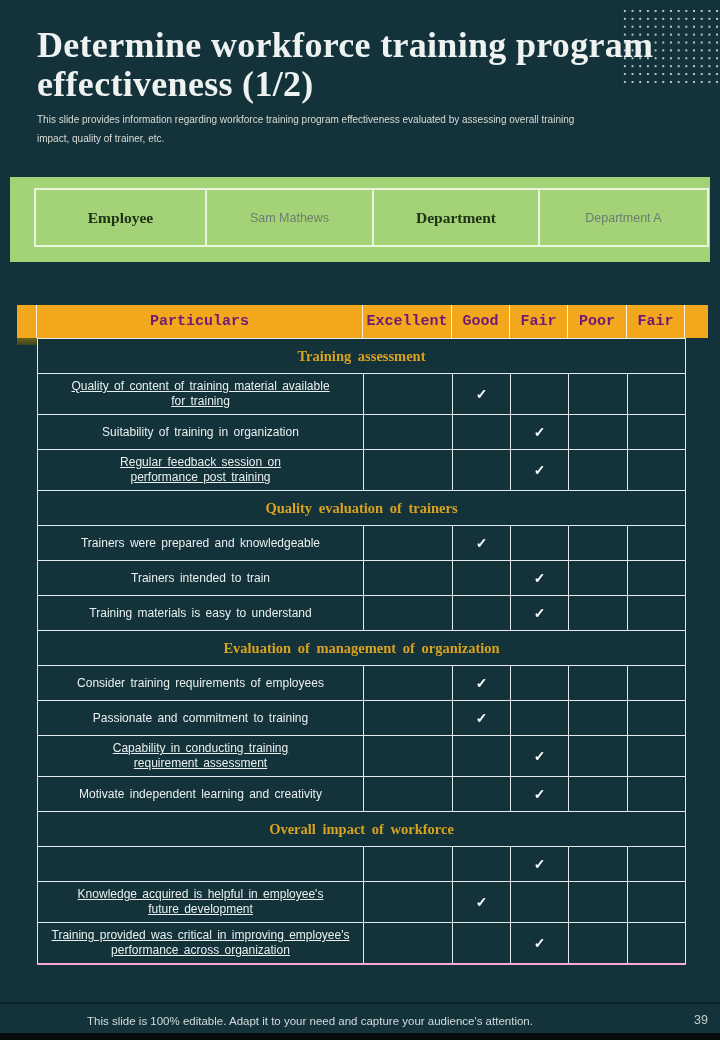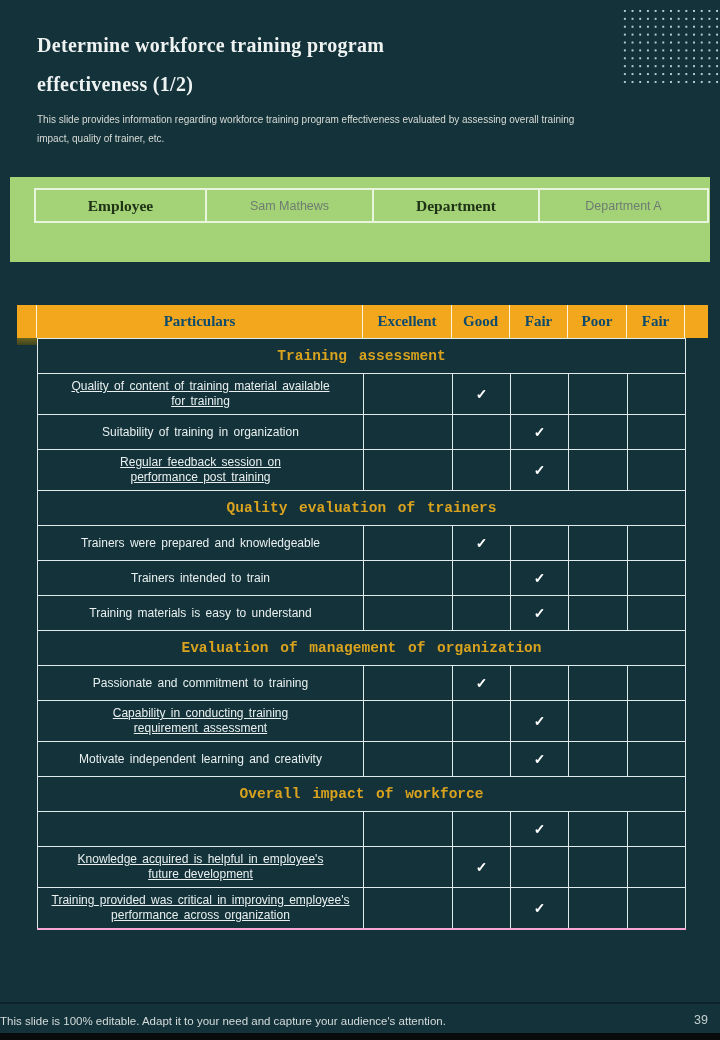--- a/index.html
+++ b/index.html
@@ -9,65 +9,65 @@
   }
   
   .dots{
     position:absolute;top:7px;right:0;width:99px;height:80px;
     background-image:radial-gradient(circle,#b7ced0 1.05px,rgba(0,0,0,0) 1.5px);
     background-size:7.7px 7.9px;
   }
   .title{
     position:absolute;left:37px;top:26px;width:640px;
     font-family:"Liberation Serif",serif;font-weight:700;
-    font-size:20px;line-height:39px;color:#eef3f2;
+    font-size:36px;line-height:39px;color:#eef3f2;
     white-space:pre-line;letter-spacing:.3px;
   }
   .subtitle{
     position:absolute;left:37px;top:111px;width:665px;
     font-size:10px;line-height:18.5px;color:#d8dcd6;white-space:pre-line;
   }
   
   .info-box{position:absolute;left:10px;top:177px;width:700px;height:85px;background:#a4d377;}
   .info-table{position:absolute;left:24px;top:11px;border-collapse:collapse;table-layout:fixed;}
   .info-table td{
-    border:2px solid #e9f4dd;text-align:center;vertical-align:middle;height:31px;padding:0;
+    border:2px solid #e9f4dd;text-align:center;vertical-align:middle;height:31px;padding:12px;
   }
   .info-label{font-family:"Liberation Serif",serif;font-weight:700;font-size:15.5px;color:#203317;}
   .info-value{font-size:12.5px;color:#6d7c70;}
   
   .ribbon{position:absolute;left:17px;top:305px;width:691px;height:33px;background:#f2a71c;display:flex;}
   .ribbon .cell{
     display:flex;align-items:center;justify-content:center;box-sizing:border-box;
-    font-family:Liberation Serif, serif;font-weight:700;font-size:15px;color:#0c4a6e;
+    font-family:Liberation Mono, monospace;font-weight:700;font-size:15px;color:#701a75;
     height:100%;
   }
   .ribbon .sep{border-right:1.5px solid rgba(255,255,253,.85);}
   .fold{position:absolute;left:17px;top:338px;width:20px;height:7px;background:linear-gradient(#6a641f,#3f441f);}
   
   .main-table{
     position:absolute;left:37px;top:338px;width:648px;
     border-collapse:collapse;table-layout:fixed;
   }
   .main-table td{border:1px solid #e2ebeb;vertical-align:middle;text-align:center;padding:2px 6px;}
   .main-table tr:last-child td{border-bottom:2px solid #f9a8d4;}
   .sec-cell{
-    font-family:Liberation Mono, monospace;font-weight:700;font-size:14.5px;color:#d9a31e;
+    font-family:Liberation Serif, serif;font-weight:700;font-size:14.5px;color:#d9a31e;
     height:30px;word-spacing:3px;
   }
   .p-cell{
     font-size:12px;color:#e9f0ef;white-space:pre-line;line-height:15px;height:30px;word-spacing:2px;
   }
   .p-cell.h2{height:36px;text-decoration:underline;}
   .r-cell{height:30px;}
   .chk{color:#ffffff;font-size:14px;font-weight:700;}
   
   .footer-divider{position:absolute;left:0;top:1002px;width:720px;height:2px;background:#0c232b;}
   .footer-text{
-    position:absolute;left:0;top:1015px;width:620px;
+    position:absolute;left:0;top:1015px;width:620px;text-align:center;
     font-size:11.5px;color:#d4dbdb;
   }
   .page-num{position:absolute;right:12px;top:1013px;font-size:12.5px;color:#c3cecd;}
   .black-bar{position:absolute;left:0;bottom:0;width:720px;height:7px;background:#070b0c;}
 </style>
 </head>
 <body>
 
 <div class="slide">
 
@@ -173,20 +173,28 @@
           <td class="r-cell"></td>
           <td class="r-cell"></td>
           <td class="r-cell"><span class="chk">✓</span></td>
           <td class="r-cell"></td>
           <td class="r-cell"></td>
         </tr>
         <tr>
           <td colspan="6" class="sec-cell">Evaluation of management of organization</td>
         </tr>
         <tr>
+          <td class="p-cell">Consider training requirements of employees</td>
+          <td class="r-cell"></td>
+          <td class="r-cell"><span class="chk">✓</span></td>
+          <td class="r-cell"></td>
+          <td class="r-cell"></td>
+          <td class="r-cell"></td>
+        </tr>
+        <tr>
           <td class="p-cell">Passionate and commitment to training</td>
           <td class="r-cell"></td>
           <td class="r-cell"><span class="chk">✓</span></td>
           <td class="r-cell"></td>
           <td class="r-cell"></td>
           <td class="r-cell"></td>
         </tr>
         <tr>
           <td class="p-cell h2">Capability in conducting training
 requirement assessment</td>

